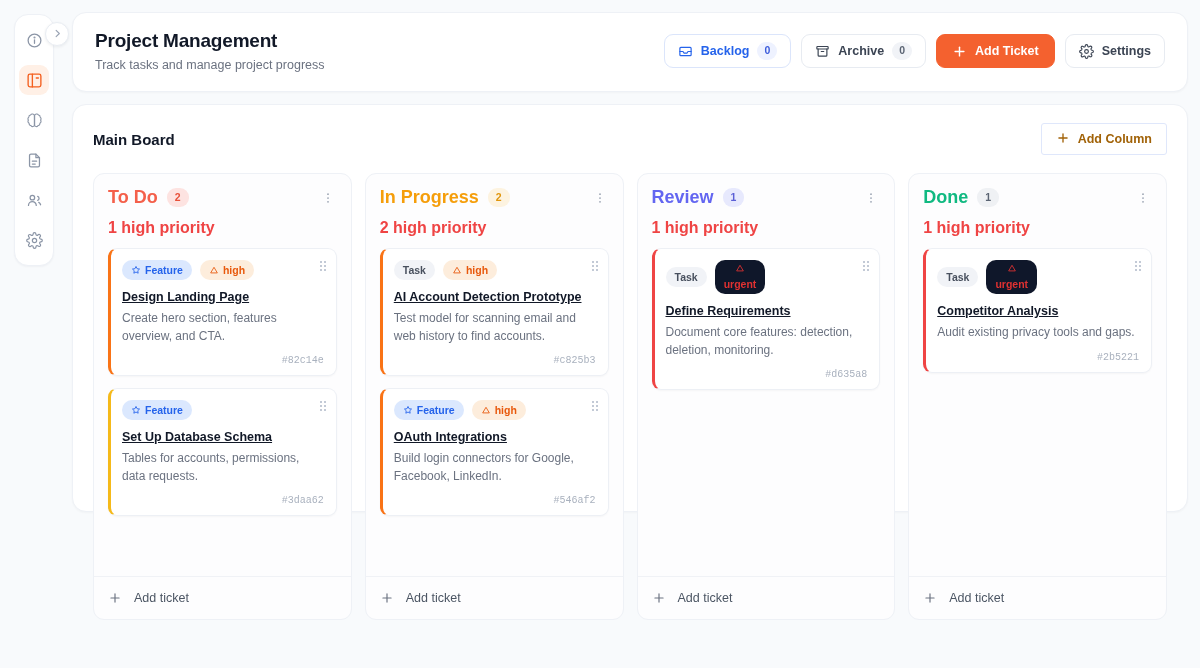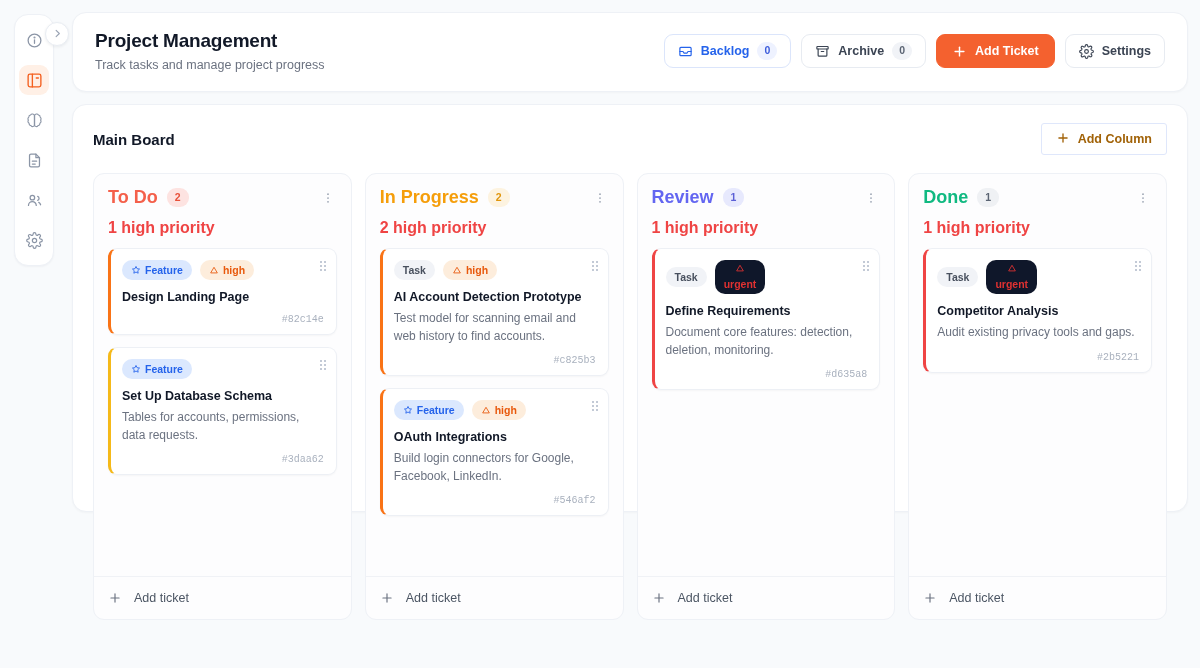--- a/index.html
+++ b/index.html
@@ -251,20 +251,21 @@
     width: 2px; height: 2px;
     background: #c3cad6;
     display: block;
   }
 
   .card-title {
     font-size: 12.5px;
     font-weight: bold;
     color: #111827;
     margin-top: 10px;
+    text-decoration: underline;
   }
   .card-desc {
     font-size: 12px;
     color: #6b7280;
     margin-top: 6px;
     line-height: 1.45;
   }
   .card-id {
     font-size: 10px;
     color: #a9b1be;
@@ -473,20 +474,21 @@
                 </div>
         <div class="drag-handle">
                   <i></i>
                   <i></i>
                   <i></i>
                   <i></i>
                   <i></i>
                   <i></i>
                 </div>
         <div class="card-title">Design Landing Page</div>
+        <div class="card-desc">Create hero section, features overview, and CTA.</div>
         <div class="card-id">#82c14e</div>
       </div>
               <div class="card" style="border-left-color:#f5b919">
         <div class="card-badges">
                   <span class="badge feature">
                     <span>
                       <svg width="10" height="10" viewBox="0 0 24 24" fill="none" stroke="currentColor" stroke-width="2.1" stroke-linejoin="round">
                         <path d="M12 3.5l2.6 5.4 5.9.8-4.3 4.1 1 5.9-5.2-2.8-5.2 2.8 1-5.9L3.5 9.7l5.9-.8z"></path>
                       </svg>
                     </span>

